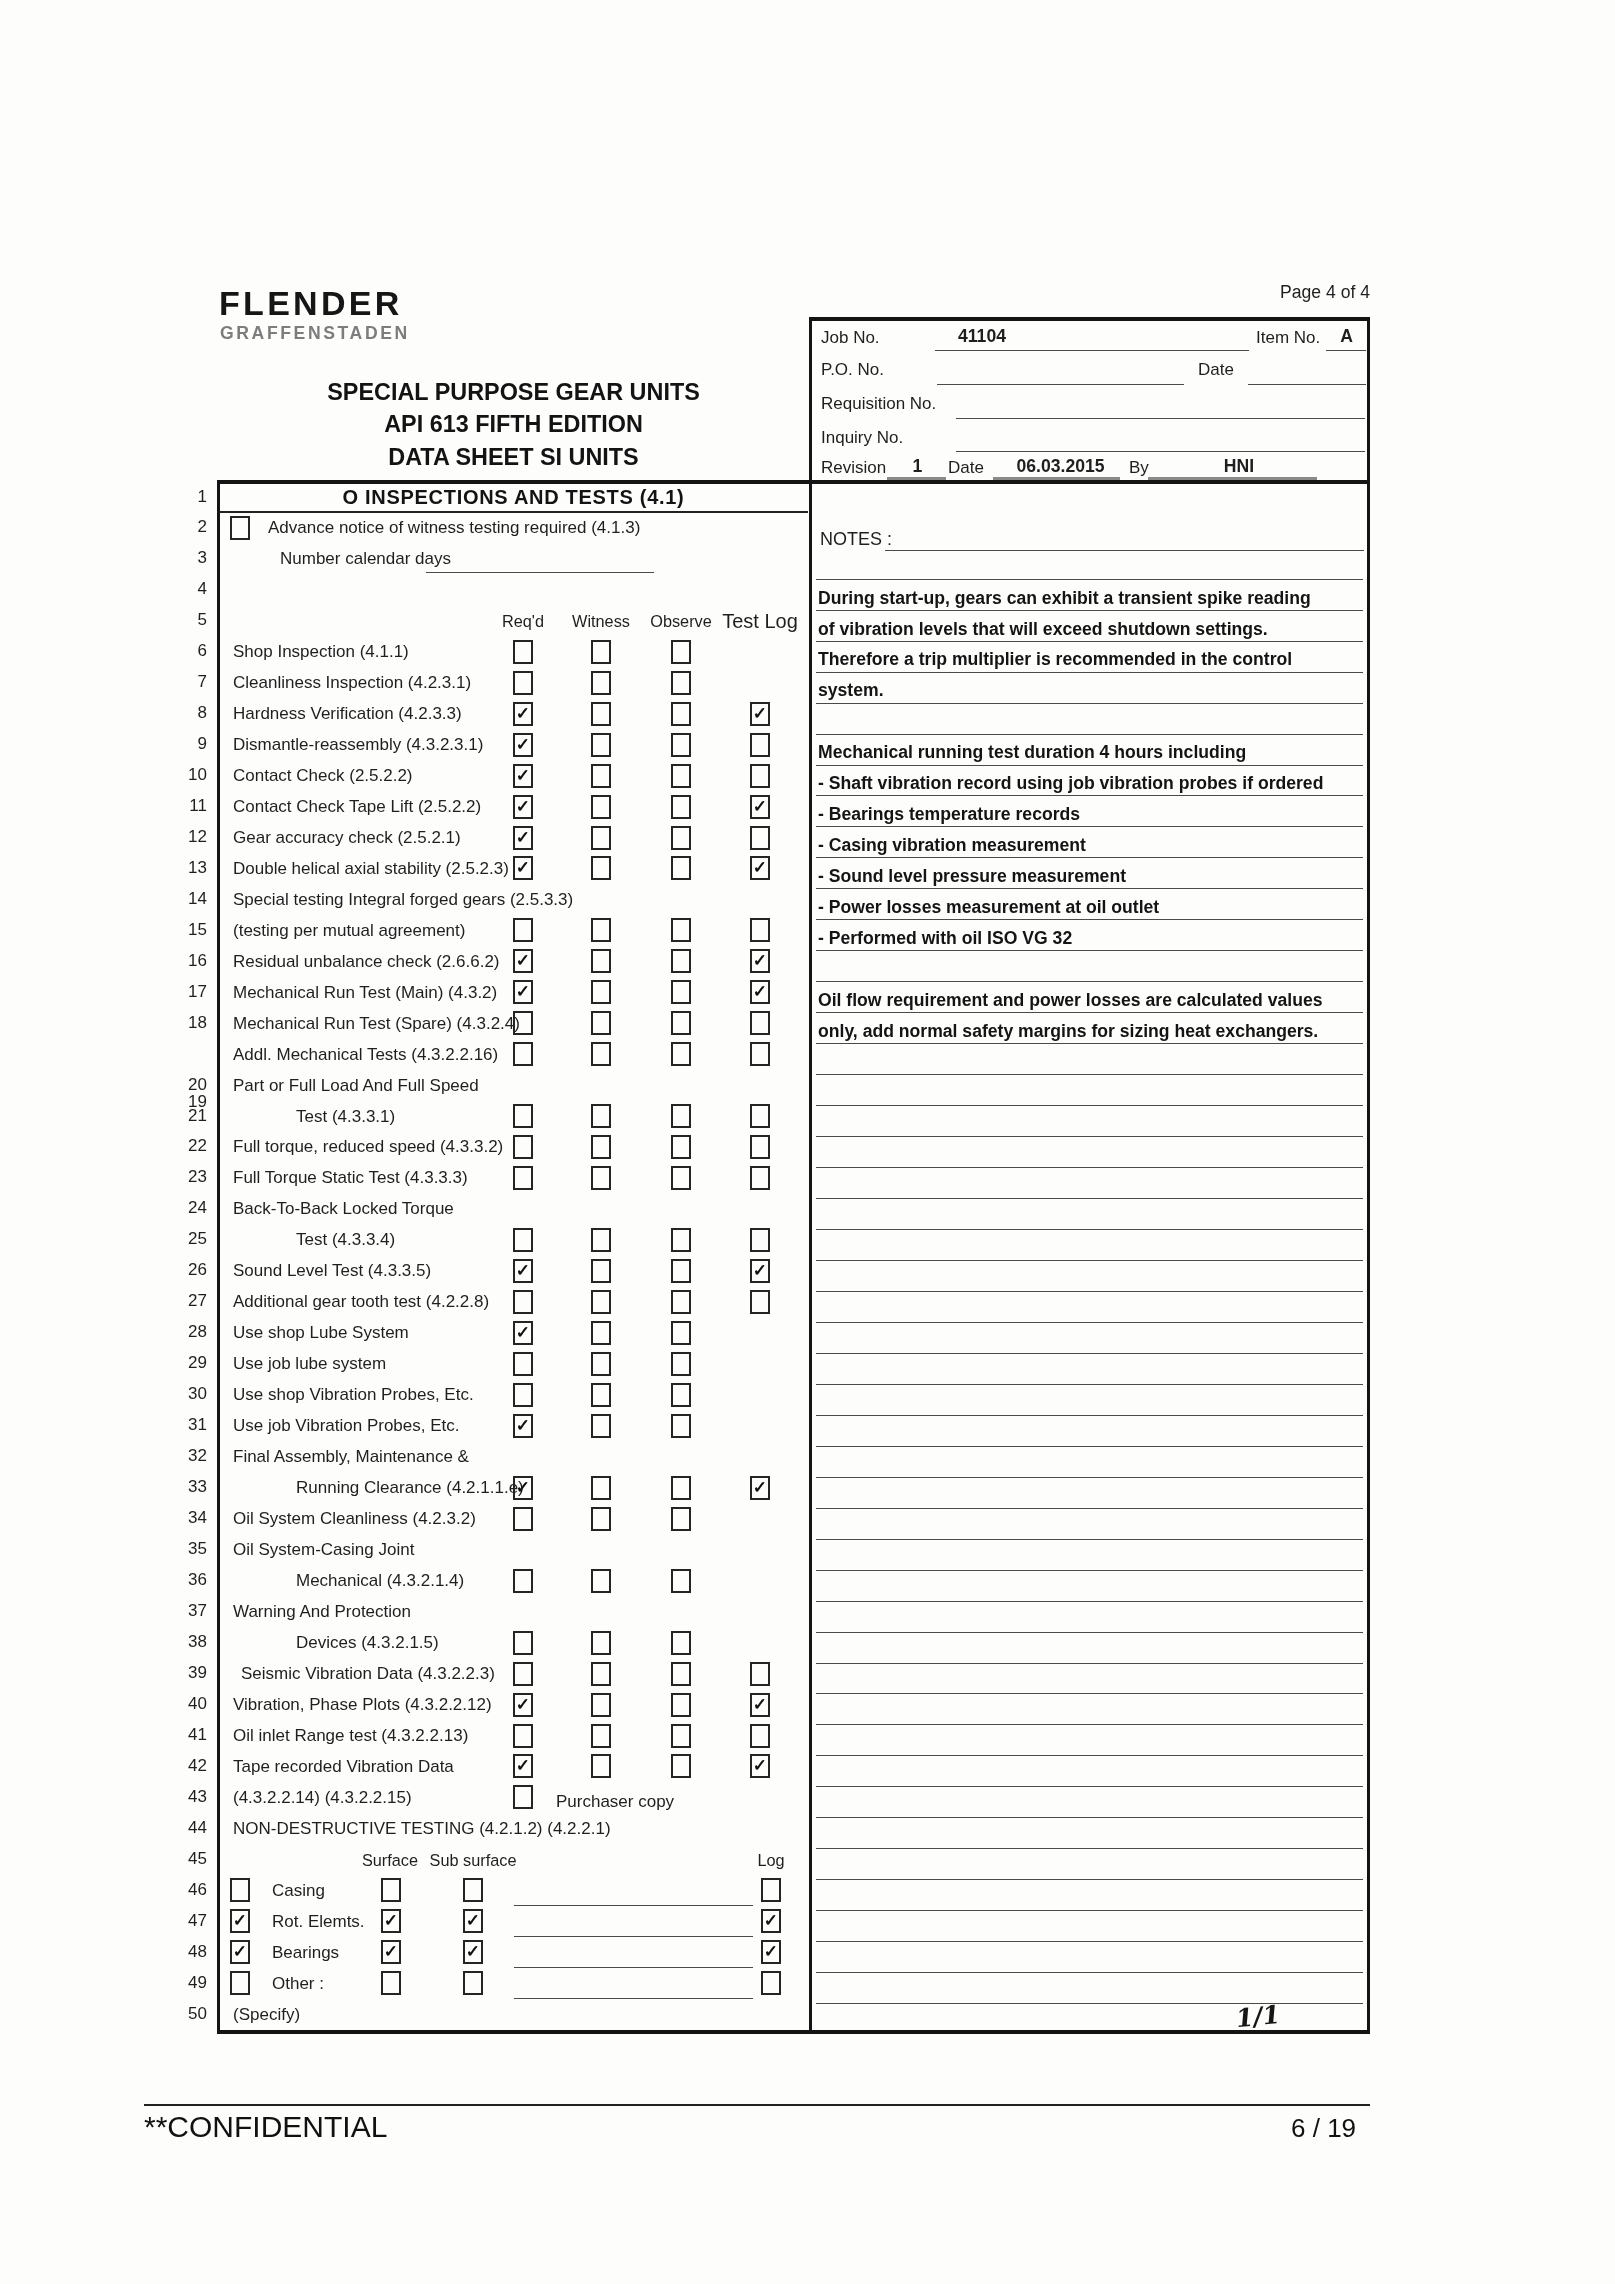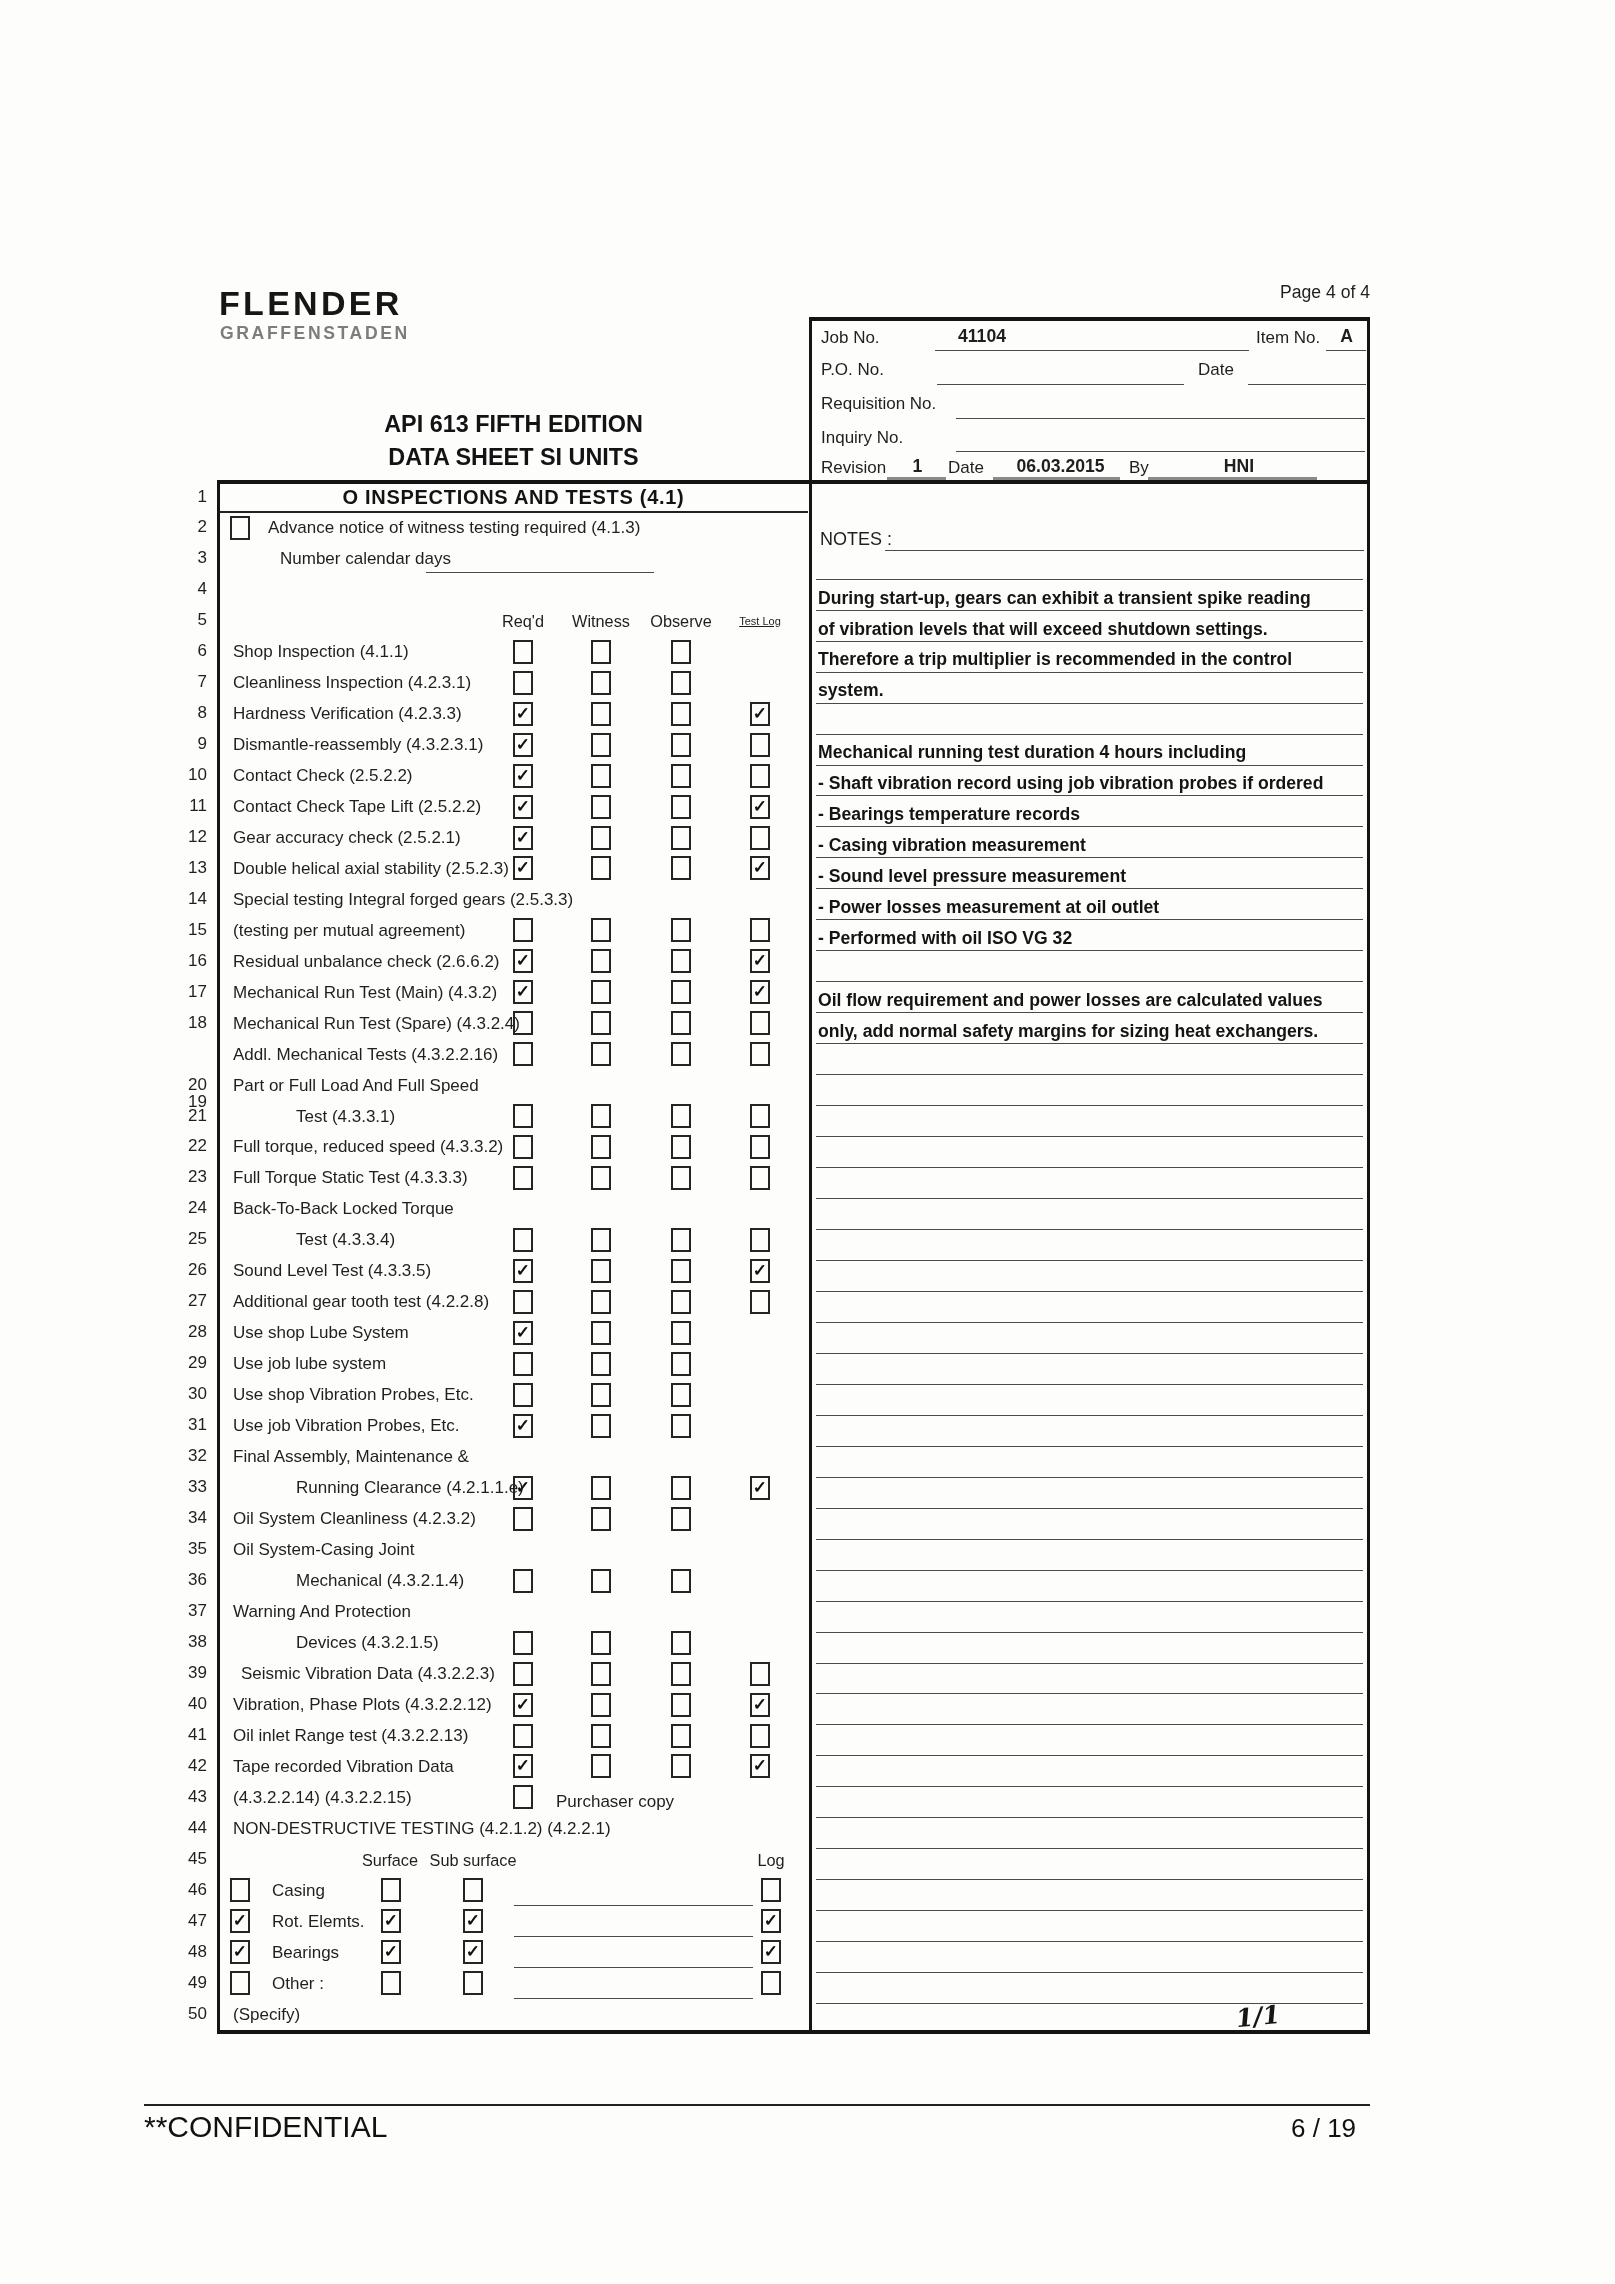--- a/index.html
+++ b/index.html
@@ -41,20 +41,21 @@
 </head>
 <body>
 
 <div id="page">
 
   <div class="abs logo1" style="left:219px;top:284px;">FLENDER</div>
   <div class="abs logo2" style="left:220px;top:323px;">GRAFFENSTADEN</div>
 
   <div class="abs lbl right" style="left:1207px;top:281px;width:163px;font-size:17.6px;">Page 4 of 4</div>
 
+  <div class="abs title center" style="left:221px;top:379px;width:585px;">SPECIAL PURPOSE GEAR UNITS</div>
   <div class="abs title center" style="left:221px;top:411px;width:585px;">API 613 FIFTH EDITION</div>
   <div class="abs title center" style="left:221px;top:444px;width:585px;">DATA SHEET SI UNITS</div>
 
   <div class="abs bar" style="left:809px;top:317px;width:561px;height:3.9px;"></div>
   <div class="abs bar" style="left:809px;top:317px;width:2.6px;height:1717px;"></div>
   <div class="abs bar" style="left:1367px;top:317px;width:2.6px;height:1717px;"></div>
 
   <div class="abs lbl" style="left:821px;top:327px;">Job No.</div>
   <div class="abs lbl infoval" style="left:958px;top:325px;">41104</div>
   <div class="abs rule" style="left:935px;top:350px;width:314px;"></div>
@@ -104,21 +105,21 @@
     <div class="abs cb" style="left: 230px; top: 516px;"></div>
     <div class="abs lbl" style="left: 268px; top: 517px;">Advance notice of witness testing required (4.1.3)</div>
     <div class="abs rownum" style="left: 176px; top: 548px;">3</div>
     <div class="abs lbl" style="left: 280px; top: 548px;">Number calendar days</div>
     <div class="abs rule" style="left: 426px; top: 572px; width: 228px;"></div>
     <div class="abs rownum" style="left: 176px; top: 579px;">4</div>
     <div class="abs rownum" style="left: 176px; top: 610px;">5</div>
     <div class="abs lbl center" style="left: 474px; top: 610px; width: 98px; font-size: 16.3px;">Req'd</div>
     <div class="abs lbl center" style="left: 552px; top: 610px; width: 98px; font-size: 16.3px;">Witness</div>
     <div class="abs lbl center" style="left: 632px; top: 610px; width: 98px; font-size: 16.3px;">Observe</div>
-    <div class="abs lbl center" style="left: 711px; top: 610px; width: 98px; font-size: 11px; text-decoration: underline;">Test Log</div>
+    <div class="abs lbl center" style="left: 711px; top: 610px; width: 98px; font-size: 20px;">Test Log</div>
     <div class="abs rownum" style="left: 176px; top: 641px;">6</div>
     <div class="abs lbl" style="left: 233px; top: 641px;">Shop Inspection (4.1.1)</div>
     <div class="abs cb" style="left: 513px; top: 640px;"></div>
     <div class="abs cb" style="left: 591px; top: 640px;"></div>
     <div class="abs cb" style="left: 671px; top: 640px;"></div>
     <div class="abs rownum" style="left: 176px; top: 672px;">7</div>
     <div class="abs lbl" style="left: 233px; top: 672px;">Cleanliness Inspection (4.2.3.1)</div>
     <div class="abs cb" style="left: 513px; top: 671px;"></div>
     <div class="abs cb" style="left: 591px; top: 671px;"></div>
     <div class="abs cb" style="left: 671px; top: 671px;"></div>

